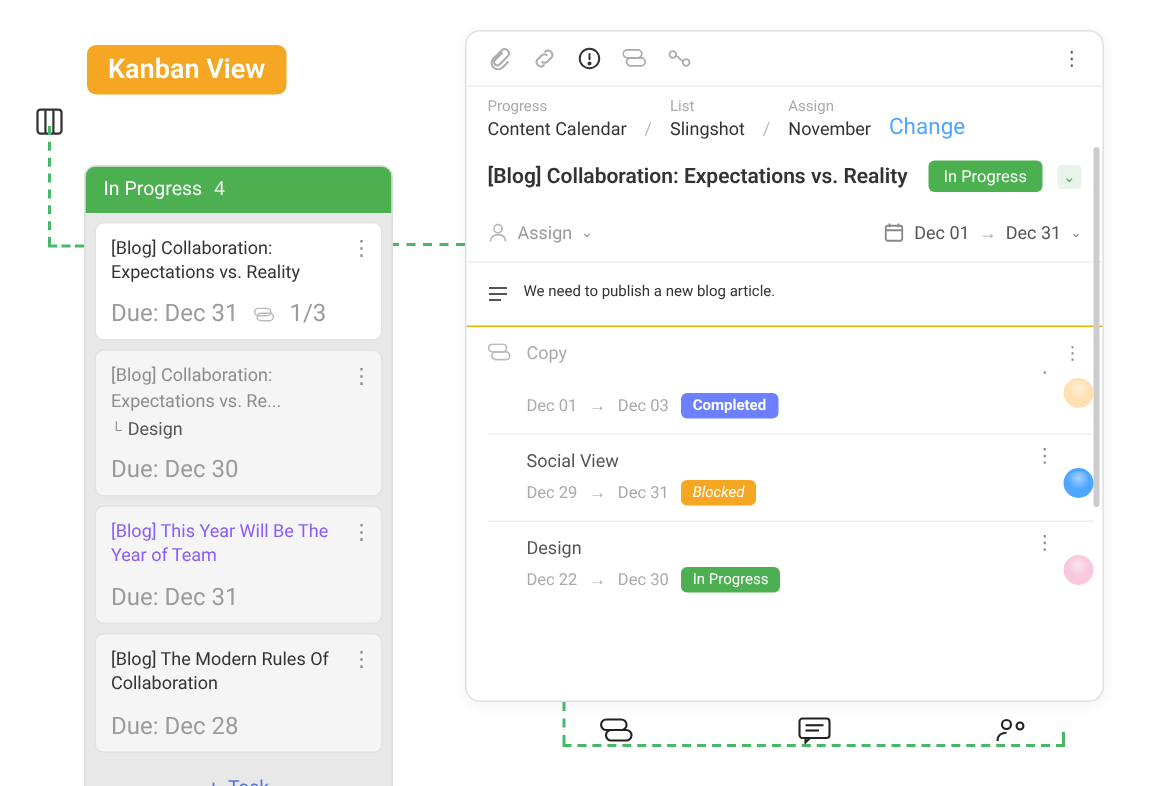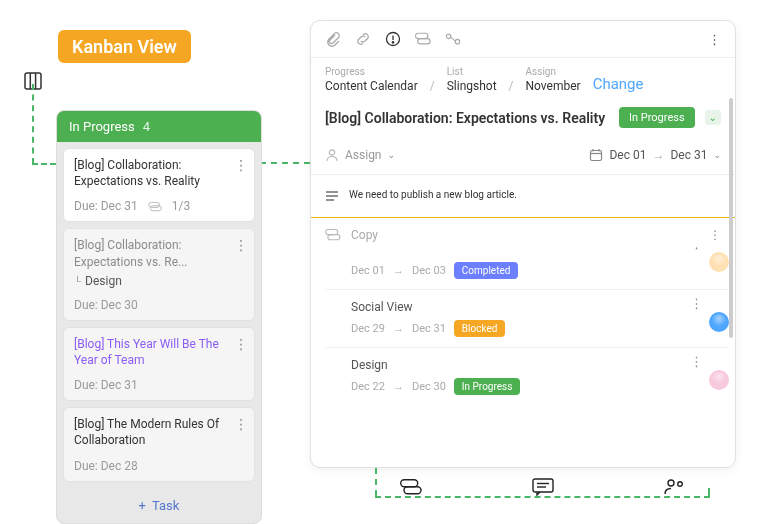--- a/index.html
+++ b/index.html
@@ -25,21 +25,21 @@
   .kanban-head { background: #4caf50; color: #fff; padding: 8px 12px; font-size: 13px; display: flex; align-items: center; gap: 8px; }
   .kanban-head .count { color: rgba(255,255,255,0.85); }
   .kanban-body { padding: 6px; display: flex; flex-direction: column; gap: 6px; }
 
   .card { background: #fff; border-radius: 6px; padding: 8px 10px; position: relative; border: 1px solid #e2e2e2; }
   .card.sub { background: #f5f5f5; }
   .card.sub .title { color: #8c8c8c; font-size: 12px; }
   .card .title { font-size: 12px; line-height: 1.35; padding-right: 14px; }
   .card .subtitle { font-size: 12px; color: #555; margin-top: 4px; }
   .card .drop-arrow { font-size: 10px; color: #888; margin-right: 4px; }
-  .card .meta { margin-top: 10px; font-size: 12px; color: #9b9b9b; display: flex; align-items: flex-start; gap: 10px; }
+  .card .meta { margin-top: 10px; font-size: 16px; color: #9b9b9b; display: flex; align-items: flex-start; gap: 10px; }
   .card .dots { position: absolute; top: 8px; right: 6px; color: #888; font-size: 14px; cursor: pointer; }
   .comment-icon svg { width: 14px; height: 10px; vertical-align: middle; }
 
   .add-task { text-align: center; padding: 10px; font-size: 13px; color: #5577cc; cursor: pointer; display: flex; align-items: center; justify-content: center; gap: 6px; }
 
   
   .panel { position: absolute; top: 20px; left: 310px; width: 426px; height: 448px; border: 1px solid #e0e0e0; border-radius: 10px; background: #fff; box-shadow: 0 2px 10px rgba(0,0,0,0.06); display: flex; flex-direction: column; }
   .panel-top { display: flex; align-items: center; gap: 14px; padding: 10px 14px; border-bottom: 1px solid #eee; position: relative; }
   .panel-top .spacer { flex: 1; }
   .panel-top svg { width: 16px; height: 16px; }
@@ -70,22 +70,22 @@
   .subtasks .dots { margin-left: auto; color: #888; cursor: pointer; }
 
   .subtask-list { padding: 4px 6px 10px 14px; display: flex; flex-direction: column; overflow-y: auto; }
   .st-item { padding: 6px 8px 10px 26px; position: relative; }
   .st-item + .st-item { border-top: 1px solid #f0f0f0; padding-top: 10px; }
   .st-item .name { font-size: 12px; color: #555; }
   .st-item .row2 { display: flex; align-items: center; gap: 8px; margin-top: 6px; font-size: 11px; color: #aaa; }
   .st-item .dots { position: absolute; top: 6px; right: 26px; color: #888; cursor: pointer; }
   .st-item .avatar { position: absolute; right: 0px; top: 22px; width: 20px; height: 20px; border-radius: 50%; }
   .badge { font-size: 10px; padding: 3px 8px; border-radius: 4px; color: #fff; }
-  .badge.completed { background: #6b7fff; }
-  .badge.blocked { background: #f5a623; }
+  .badge.completed { background: #6b7fff; font-weight: bold; }
+  .badge.blocked { background: #f5a623; font-style: italic; }
   .badge.inprogress { background: #4caf50; }
 
   .arrow { color: #aaa; }
   .chev { font-size: 9px; color: #888; }
 
   .avatar.a1 { background: #ffe0b2; }
   .avatar.a2 { background: #4ea6ff; }
   .avatar.a3 { background: #f8c8dc; }
   .avatar::after { content:""; position:absolute; inset:2px; border-radius:50%; background: radial-gradient(circle at 50% 30%, rgba(255,255,255,0.5), transparent 55%); }
 

